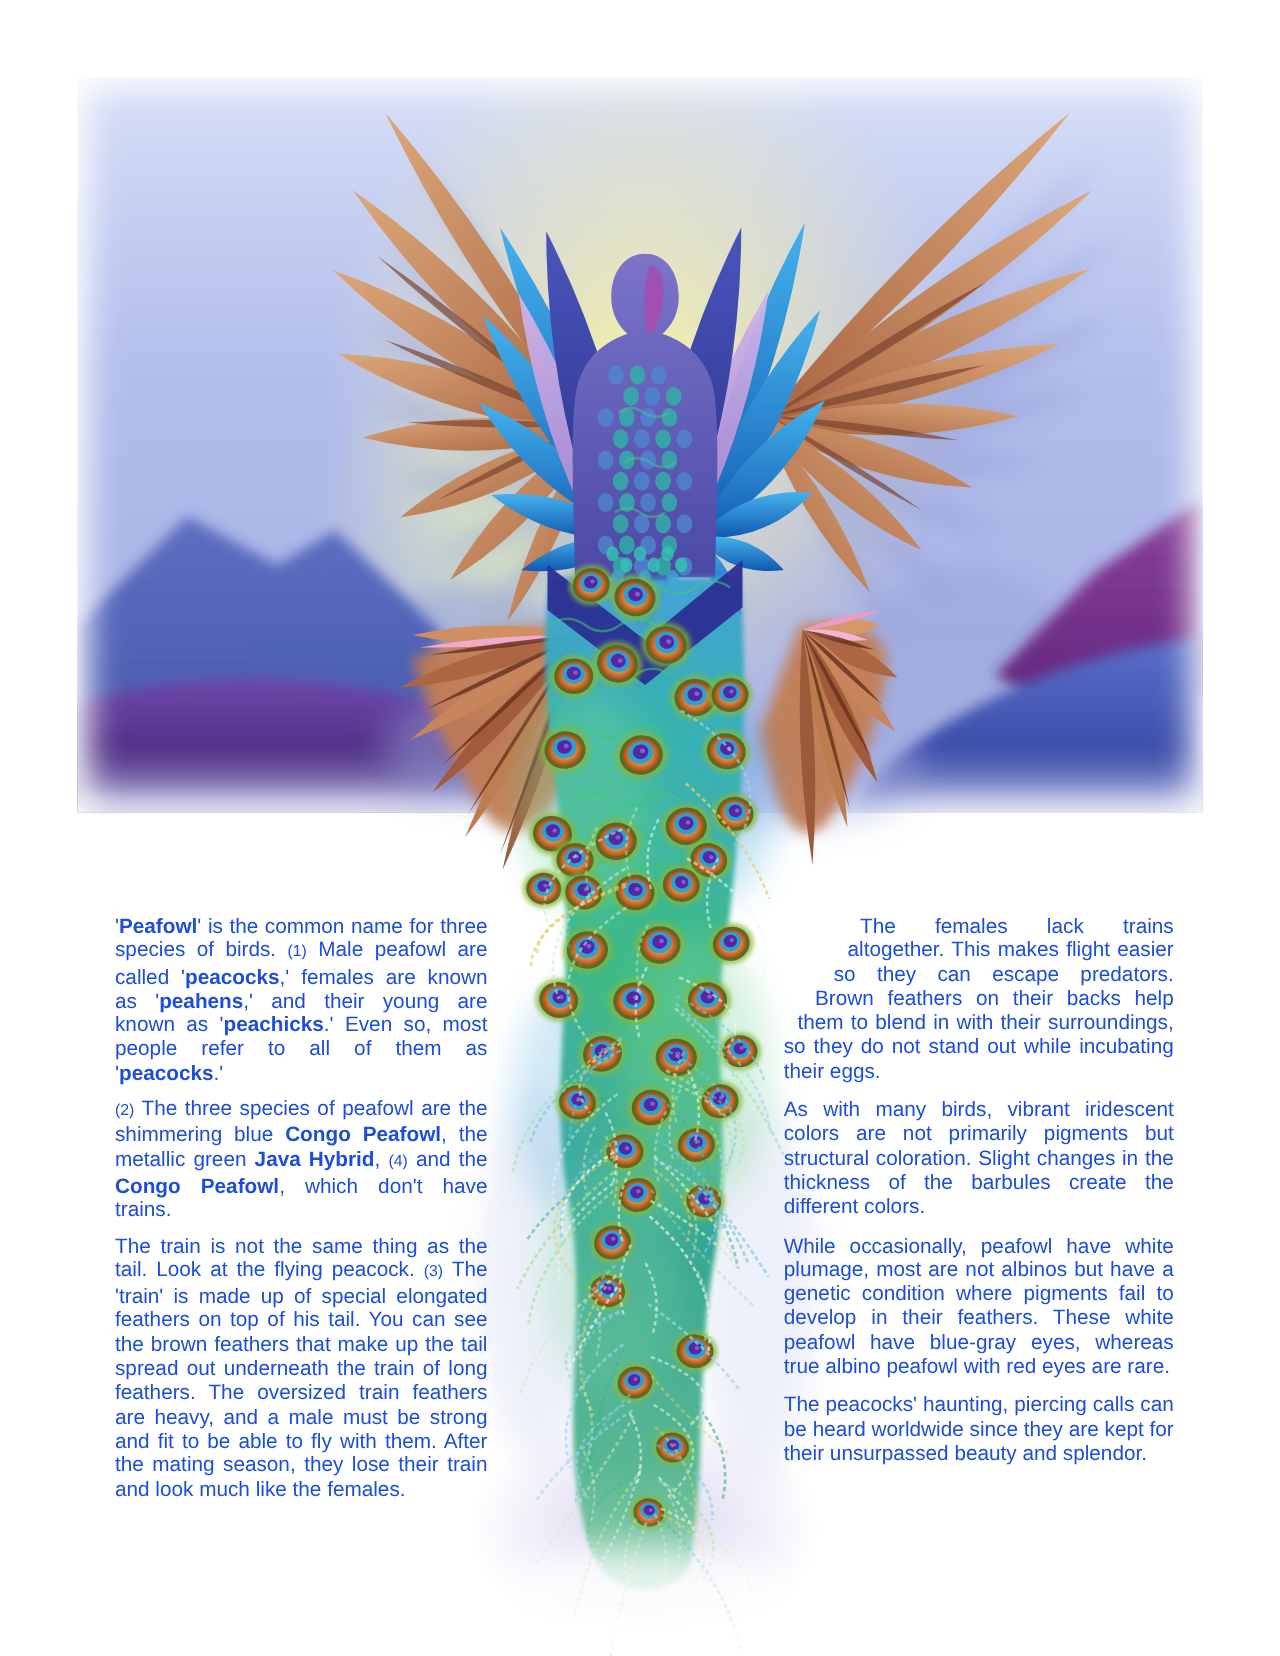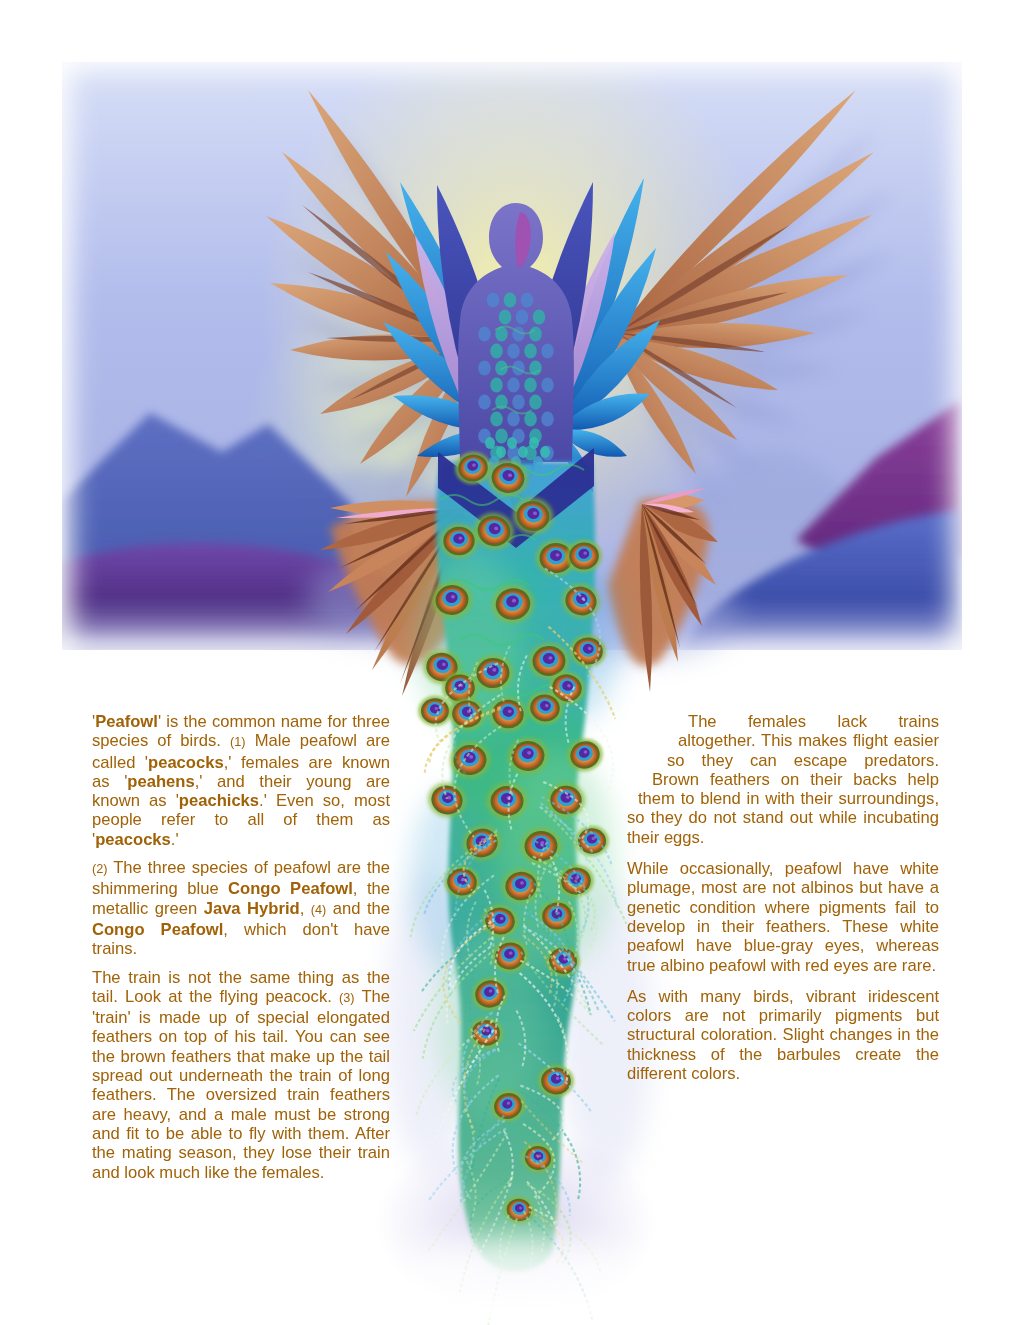--- a/index.html
+++ b/index.html
@@ -1,19 +1,19 @@
 <!DOCTYPE html>
 <html><head>
 <meta charset="utf-8">
 <style>
   html,body{margin:0;padding:0;background:#fff;}
   body{width:1024px;height:1325px;position:relative;overflow:hidden;
        font-family:"Liberation Sans",sans-serif;}
   #art{position:absolute;top:0;left:0;}
-  .col{position:absolute;top:712px;color:#a16207;font-size:16.6px;line-height:19.3px;
+  .col{position:absolute;top:731px;color:#1d4ed8;font-size:16.6px;line-height:19.3px;
        text-align:justify;}
   #colL{left:92px;width:298px;}
   #colR{left:627px;width:312px;}
   .col p{margin:0 0 9px 0;}
   #colR p{margin:0 0 12px 0;}
   .b{font-weight:bold;}
   .s{font-size:12.7px;}
   .sp{float:left;clear:left;height:19.3px;}
   .sp1{width:61px;}.sp2{width:51px;}.sp3{width:40px;}.sp4{width:25px;}.sp5{width:11px;}
 </style>
@@ -727,17 +727,18 @@
     </svg>
 
   <div id="colL" class="col">
     <p><span>'</span><span class="b">Peafowl</span><span>' is the common name for three species of birds. </span><span class="s">(1)</span><span> Male peafowl are called '</span><span class="b">peacocks</span><span>,' females are known as '</span><span class="b">peahens</span><span>,' and their young are known as '</span><span class="b">peachicks</span><span>.' Even so, most people refer to all of them as '</span><span class="b">peacocks</span><span>.'</span></p>
     <p><span class="s">(2)</span><span> The three species of peafowl are the shimmering blue </span><span class="b">Congo Peafowl</span><span>, the metallic green </span><span class="b">Java Hybrid</span><span>, </span><span class="s">(4)</span><span> and the </span><span class="b">Congo Peafowl</span><span>, which don't have trains.</span></p>
     <p><span>The train is not the same thing as the tail. Look at the flying peacock. </span><span class="s">(3)</span><span> The 'train' is made up of special elongated feathers on top of his tail. You can see the brown feathers that make up the tail spread out underneath the train of long feathers. The oversized train feathers are heavy, and a male must be strong and fit to be able to fly with them. After the mating season, they lose their train and look much like the females.</span></p>
   </div>
 
   <div id="colR" class="col">
     <p><i class="sp sp1"></i><i class="sp sp2"></i><i class="sp sp3"></i><i class="sp sp4"></i><i class="sp sp5"></i><span>The females lack trains altogether. This makes flight easier so they can escape predators. Brown feathers on their backs help them to blend in with their surroundings, so they do not stand out while incubating their eggs.</span></p>
+    <p><span>As with many birds, vibrant iridescent colors are not primarily pigments but structural coloration. Slight changes in the thickness of the barbules create the different colors.</span></p>
     <p><span>While occasionally, peafowl have white plumage, most are not albinos but have a genetic condition where pigments fail to develop in their feathers. These white peafowl have blue-gray eyes, whereas true albino peafowl with red eyes are rare.</span></p>
-    <p><span>As with many birds, vibrant iridescent colors are not primarily pigments but structural coloration. Slight changes in the thickness of the barbules create the different colors.</span></p>
+    <p><span>The peacocks' haunting, piercing calls can be heard worldwide since they are kept for their unsurpassed beauty and splendor.</span></p>
   </div>
 
 </main>
 
 </body></html>

